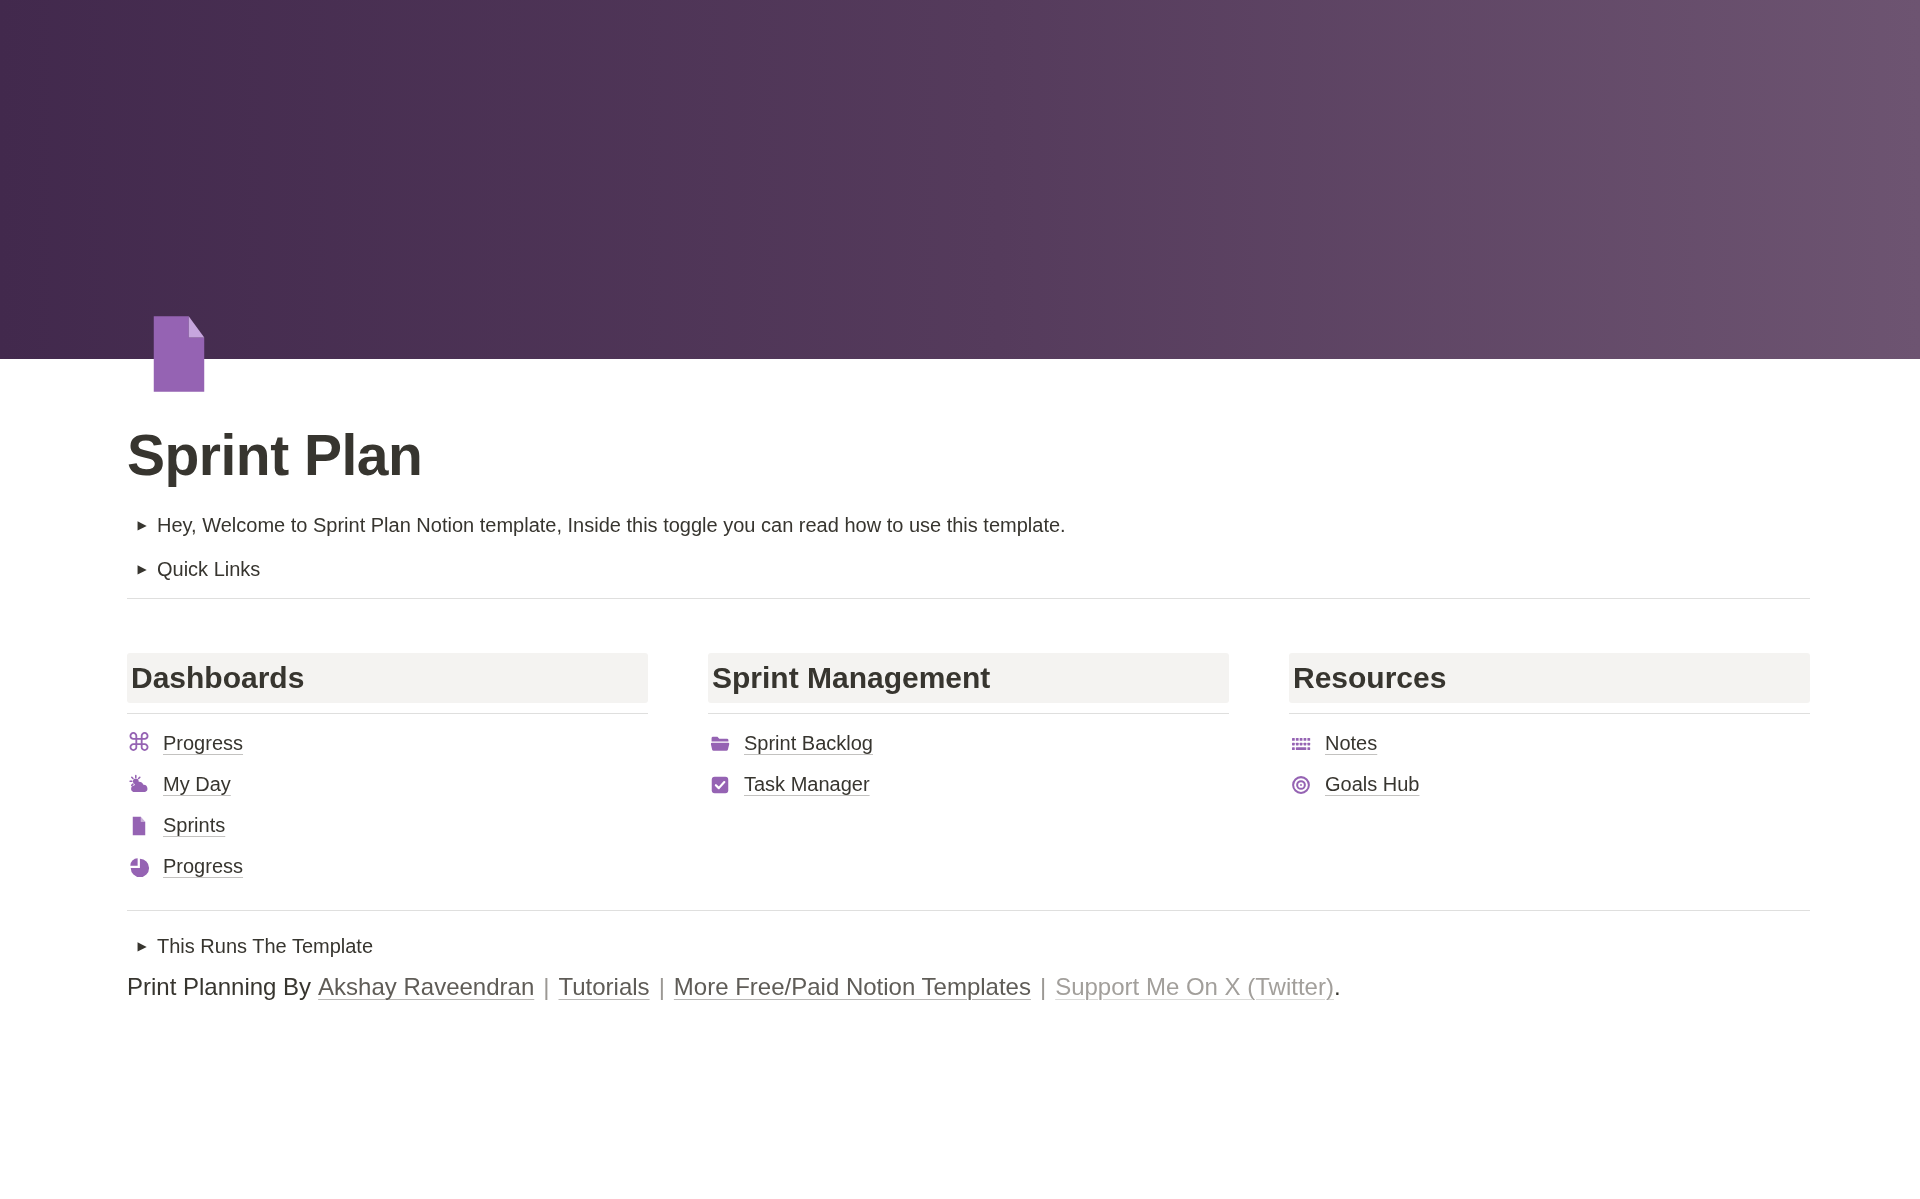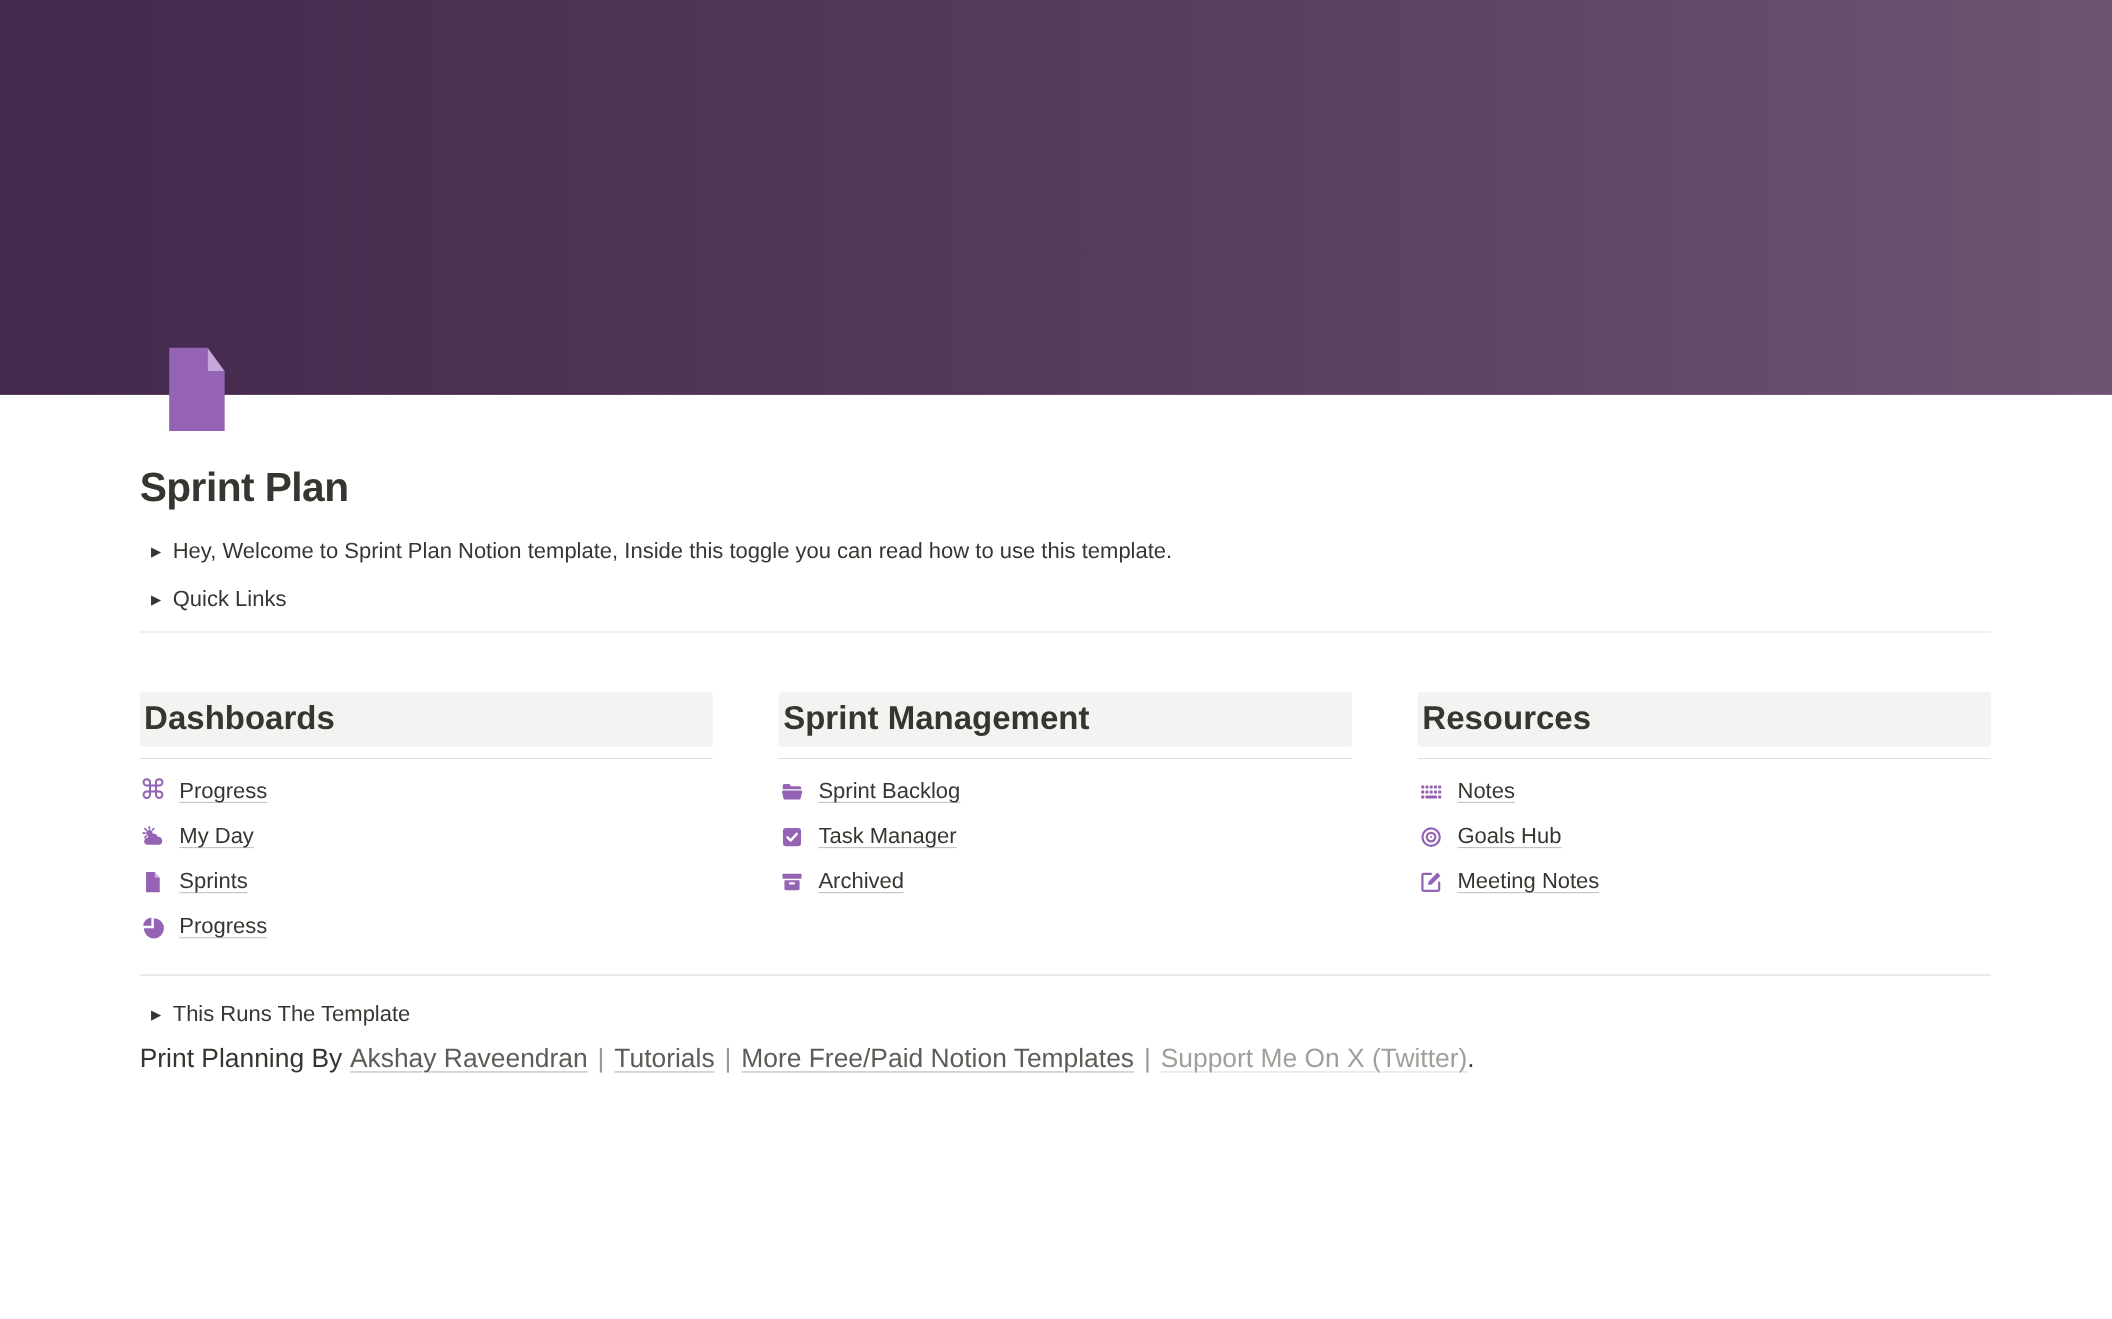--- a/index.html
+++ b/index.html
@@ -31,21 +31,21 @@
     cursor:pointer;
   }
   .page-icon svg { display:block; }
   .icon-body { fill:var(--accent,#9563b3); }
   .icon-fold { fill:var(--accent-light,#c7a6de); }
 
   .content { width:1683px; margin-left:127px; }
 
   .title {
     margin-top:62px;
-    font-size:37px;
+    font-size:57px;
     line-height:1.2;
     font-weight:700;
     letter-spacing:-0.5px;
     color:#37352f;
     cursor:text;
   }
 
   .toggle-row {
     display:flex;
     align-items:center;
@@ -243,30 +243,20 @@
         <span class="item-icon">
           <svg viewBox="0 0 24 24" width="22" height="22">
             <rect x="3" y="3" width="18" height="18" rx="3.2" fill="currentColor"></rect>
             <path d="M7.5 12.2 l3.2 3.2 6-6.6" stroke="#ffffff" stroke-width="2.4" fill="none" stroke-linecap="round" stroke-linejoin="round"></path>
           </svg>
         </span>
         <span class="item-label">Task Manager</span>
       </div>
 
 
-      <div class="link-item">
-        <span class="item-icon">
-          <svg viewBox="0 0 24 24" width="22" height="22">
-            <rect x="2.5" y="3.5" width="19" height="5" rx="1" fill="currentColor"></rect>
-            <path fill="currentColor" d="M4.5 10 h15 v8.5 a1.5 1.5 0 0 1-1.5 1.5 H6 a1.5 1.5 0 0 1-1.5-1.5 Z"></path>
-            <rect x="9" y="12" width="6" height="2.2" rx="1" fill="#ffffff"></rect>
-          </svg>
-        </span>
-        <span class="item-label">Archived</span>
-      </div>
     </div>
 
     <div class="col">
       <h2 class="col-heading">Resources</h2>
       <hr class="col-divider">
 
       <div class="link-item">
         <span class="item-icon">
           <svg viewBox="0 0 24 24" width="22" height="22">
             <g fill="currentColor">
@@ -293,29 +283,20 @@
         <span class="item-icon">
           <svg viewBox="0 0 24 24" width="22" height="22" fill="none">
             <circle cx="12" cy="12" r="8.6" stroke="currentColor" stroke-width="2.2"></circle>
             <circle cx="12" cy="12" r="4.2" stroke="currentColor" stroke-width="2.2"></circle>
             <circle cx="12" cy="12" r="1" fill="currentColor"></circle>
           </svg>
         </span>
         <span class="item-label">Goals Hub</span>
       </div>
 
-      <div class="link-item">
-        <span class="item-icon">
-          <svg viewBox="0 0 24 24" width="22" height="22" fill="none">
-            <path d="M20 12.5 V19 a1.6 1.6 0 0 1-1.6 1.6 H5 A1.6 1.6 0 0 1 3.4 19 V5.4 A1.6 1.6 0 0 1 5 3.8 h6.8" stroke="currentColor" stroke-width="2.2" stroke-linecap="round"></path>
-            <path d="M9.6 11.2 18.3 2.5 l3 3 -8.7 8.7 -3.7.7 Z" fill="currentColor"></path>
-          </svg>
-        </span>
-        <span class="item-label">Meeting Notes</span>
-      </div>
     </div>
 
   </div>
 
   <hr class="divider bottom">
 
   <div class="toggle-row bottom-toggle">
     <span class="caret">▶</span>
     <span>This Runs The Template</span>
   </div>

